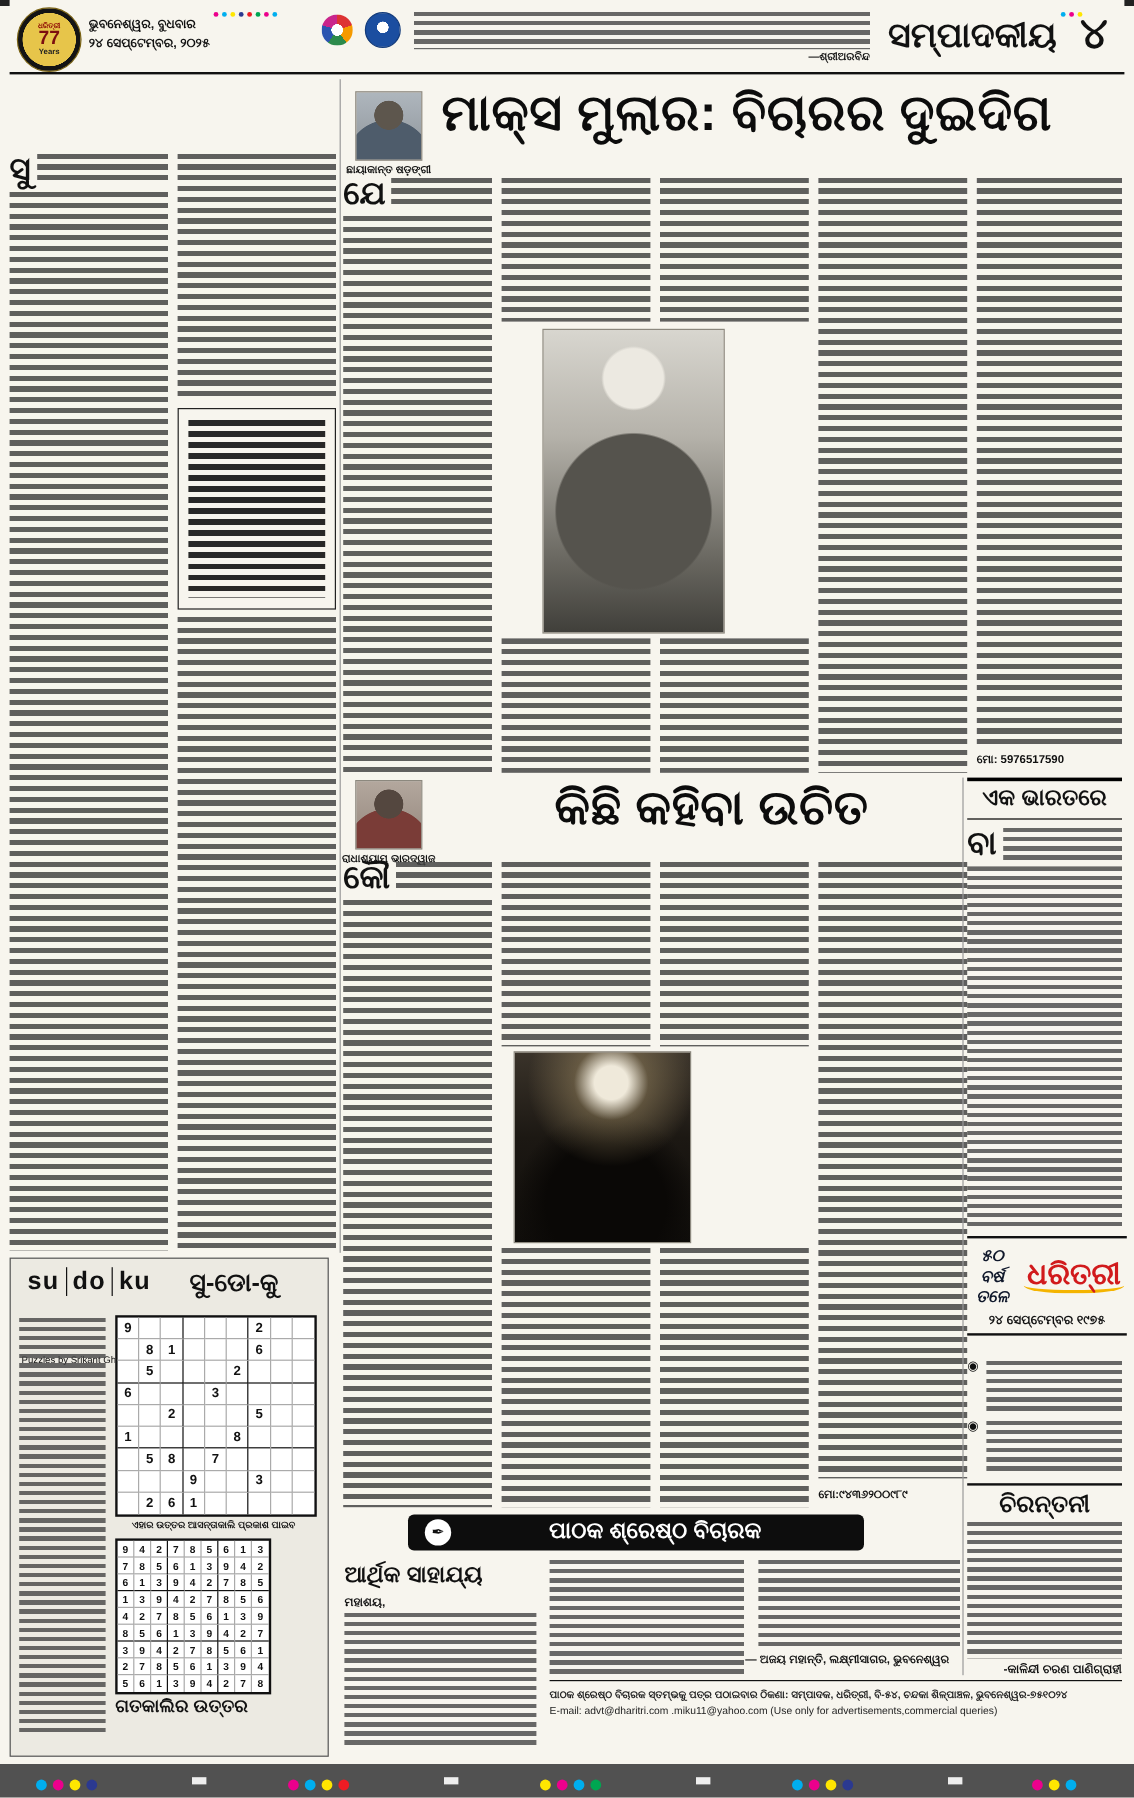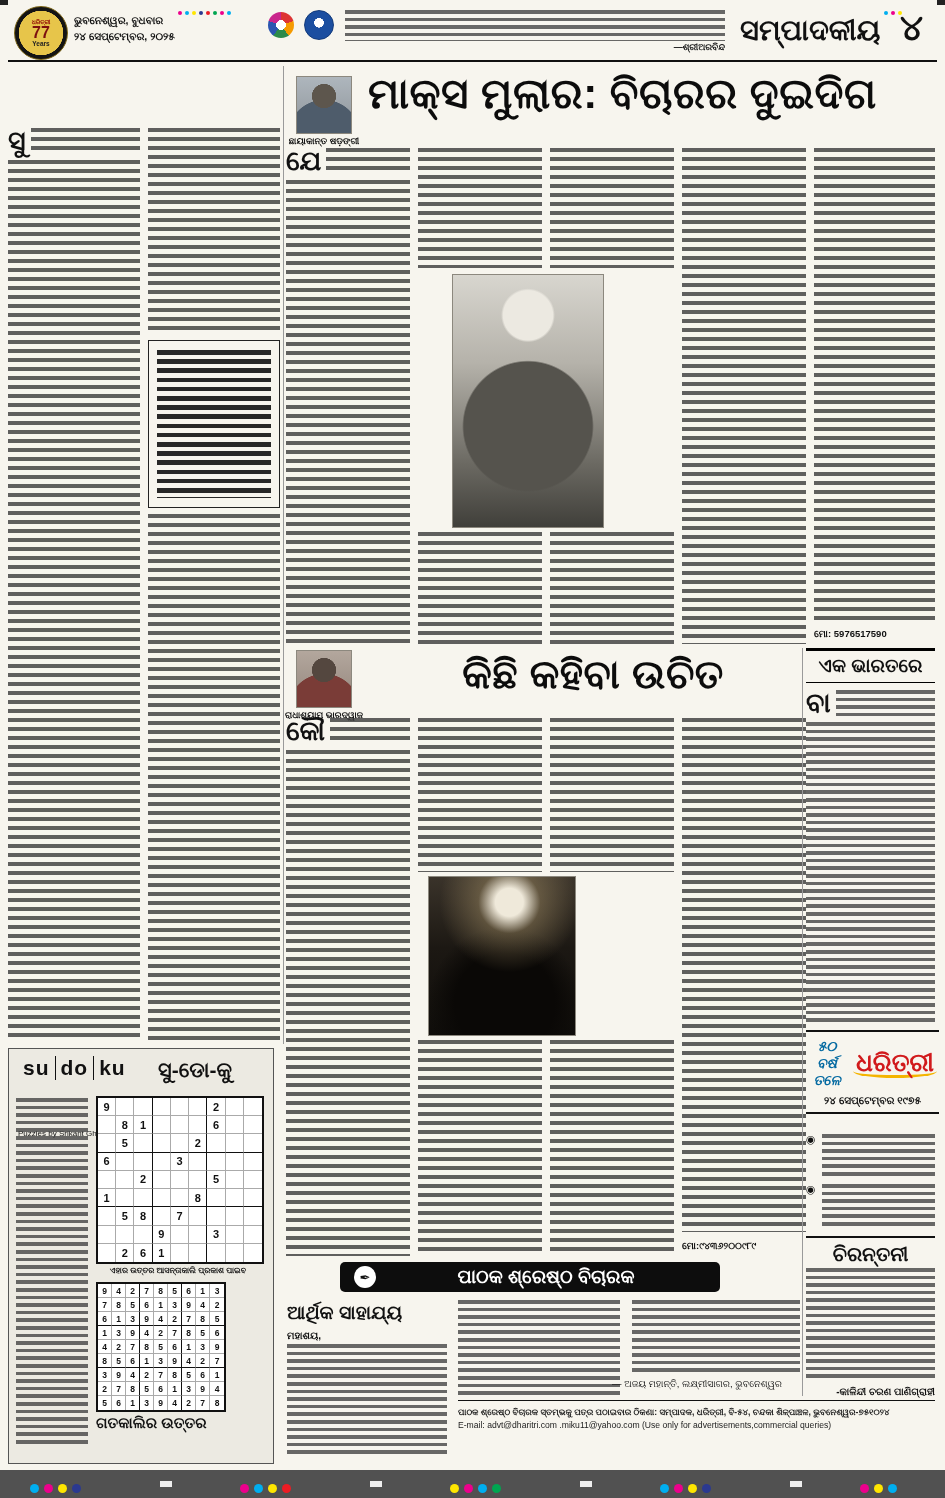--- a/index.html
+++ b/index.html
@@ -49,21 +49,21 @@
   .performer{background:radial-gradient(circle at 55% 16%,#efe9da 0 9%,rgba(160,140,100,.45) 20%,rgba(0,0,0,0) 45%),
              radial-gradient(circle at 52% 80%,#0a0806 0 34%,rgba(0,0,0,0) 52%),
              linear-gradient(180deg,#3a332a 0%,#1c1813 45%,#0f0d0a 100%);}
   
   .inset{border:1.5px solid #222;background:#f7f5ee;padding:9px 8px;}
   
   .side-head{border-top:3px solid #000;border-bottom:1.5px solid #000;text-align:center;
     font-weight:800;font-size:19px;padding:4px 0 5px;}
   .fifty{border-top:2px solid #111;border-bottom:2px solid #111;padding:6px 2px 5px;text-align:center;}
   .fifty .row{display:flex;align-items:center;justify-content:center;gap:7px;}
-  .fifty .lbl{font-size:14px;font-weight:800;font-style:italic;color:#0369a1;}
+  .fifty .lbl{font-size:14px;font-weight:800;font-style:italic;color:#0f172a;}
   .fifty .paper{font-size:25px;font-weight:800;color:#d11a1c;border-bottom:3px solid #f4b400;border-radius:0 0 60% 60%/0 0 8px 8px;line-height:1.05;padding:0 3px;}
   .fifty .date{font-size:10.5px;font-weight:700;margin-top:5px;}
   .bullet-item{display:flex;gap:6px;}
   .bullet-item .ic{font-size:11px;line-height:11px;color:#111;}
   .chir-title{border-top:2px solid #111;padding-top:5px;text-align:center;font-weight:800;font-size:20px;}
   .chir-sign{font-size:10px;font-weight:700;text-align:right;}
   
   .sud-box{border:1.5px solid #555;background:#eceae2;}
   .sud-logo{font-weight:800;font-size:21px;letter-spacing:1px;display:flex;align-items:baseline;}
   .sud-logo span{padding:0 5px;}
@@ -76,21 +76,21 @@
   .gp .cell{font-size:11px;}
   .gs .cell{font-size:8.5px;}
   .sud-note{font-size:8px;text-align:center;font-weight:700;}
   .sud-sol-label{font-size:15px;font-weight:800;text-align:left;}
   
   .banner{background:#0d0d0d;color:#fff;border-radius:5px;display:flex;align-items:center;gap:10px;
     font-weight:800;font-size:19px;padding:0 14px;}
   .pen-circle{width:22px;height:22px;border-radius:50%;background:#fff;color:#111;display:flex;align-items:center;justify-content:center;font-size:13px;}
   .fin-head{font-weight:800;font-size:19px;}
   .salut{font-weight:700;font-size:10px;}
-  .reader-sign{font-weight:400;font-size:9.5px;text-align:left;}
+  .reader-sign{font-weight:700;font-size:9.5px;text-align:center;}
   
   .contact{border-top:1.5px solid #111;font-size:8.6px;line-height:1.55;padding-top:5px;color:#222;}
   .contact .l1{font-weight:700;}
   
   .regbar{background:#515151;}
   .dot{width:9px;height:9px;border-radius:50%;display:inline-block;margin-right:5px;}
   .dot.sm{width:4px;height:4px;margin-right:3px;}
   .c-c{background:#00aeef;} .c-m{background:#ec008c;} .c-y{background:#ffe600;}
   .c-b{background:#2b3990;} .c-r{background:#ed1c24;} .c-g{background:#00a651;}
   .white-tick{width:12px;height:6px;background:#eee;display:inline-block;}

